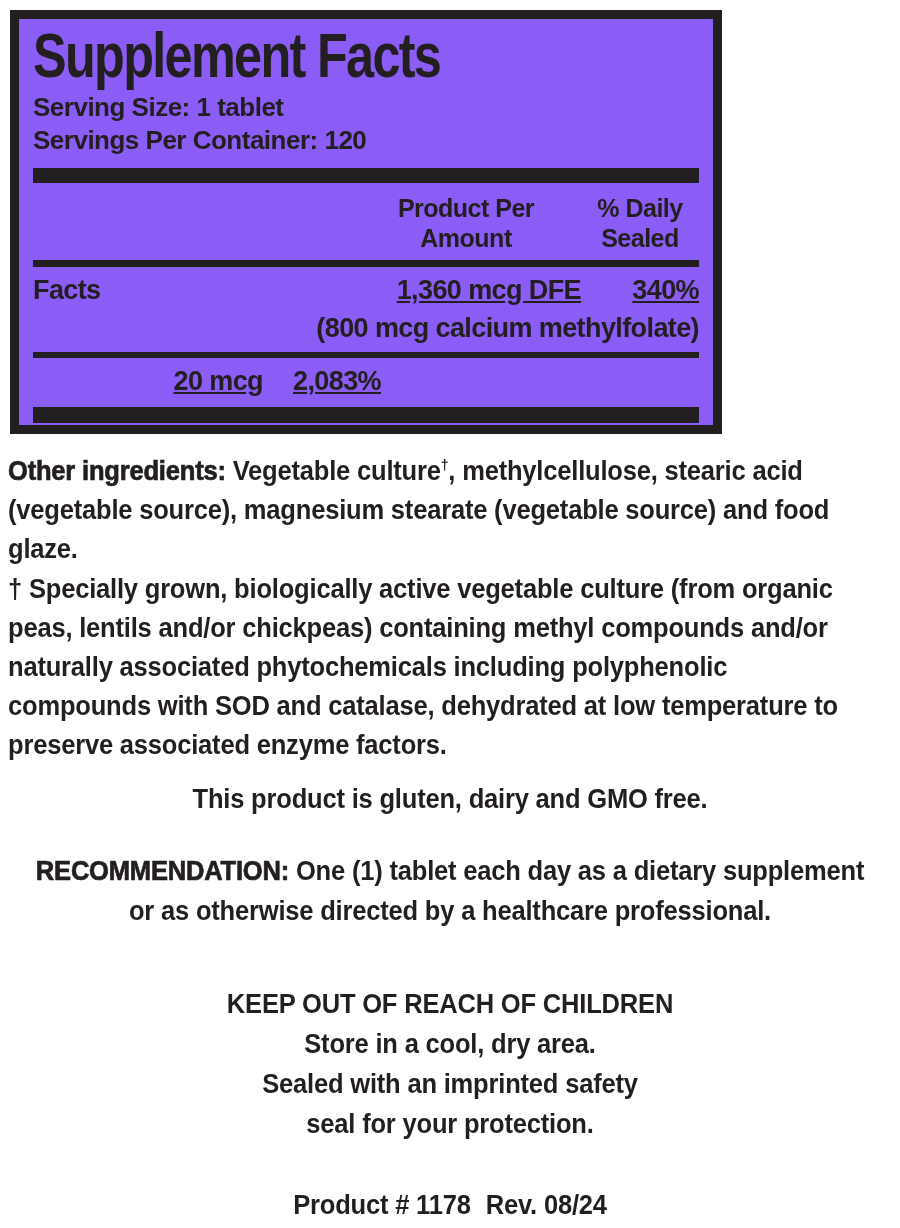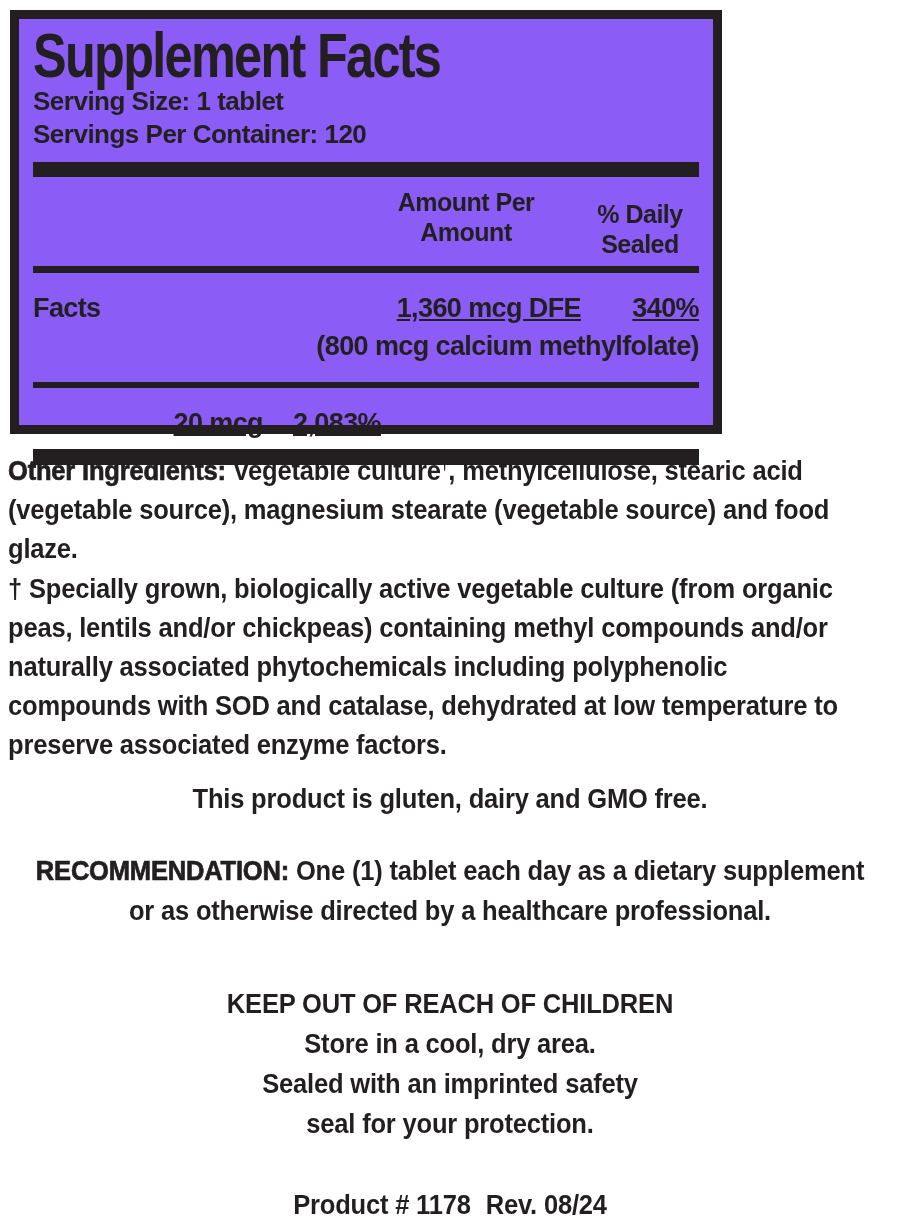--- a/index.html
+++ b/index.html
@@ -23,36 +23,36 @@
     background: #8b5cf6;
   }
   .title {
     font-size: 60px; line-height: 60px;
     letter-spacing: -2px;
     transform: scale(0.84, 1.04);
     transform-origin: 0 20%;
     white-space: nowrap;
   }
   .serving-line { font-size: 26px; line-height: 33px; letter-spacing: -0.5px; }
-  .serving-wrap { }
+  .serving-wrap { margin-top: 6px; }
 
   .bar { background: #231f20; }
   .bar-xl     { height: 15px; margin-top: 11px; }
   .bar-md     { height: 7px;  margin-top: 7px; }
   .bar-sm     { height: 6px; }
   .bar-bottom { height: 16px; margin-top: 7px; }
 
   .hdr-row {
     display: flex; margin-top: 10px;
     font-size: 25px; line-height: 30px;
     letter-spacing: -0.5px; text-align: center;
   }
   .col-name   { flex: 1; text-align: left; }
   .col-amount { width: 230px; }
-  .col-dv     { width: 118px; margin-top: 12px; }
+  .col-dv     { width: 118px; }
 
   .data-row {
     display: flex; align-items: baseline;
     font-size: 27px; line-height: 34px;
     letter-spacing: -0.6px;
     padding: 6px 0 2px 0;
   }
   .data-row .col-amount, .data-row .col-dv { text-align: right; white-space: nowrap; text-decoration: underline; }
 
   .note-row {
@@ -102,21 +102,21 @@
     <div class="serving-wrap">
       <div class="serving-line">Serving Size: 1 tablet</div>
       <div class="serving-line">Servings Per Container: 120</div>
     </div>
 
     <div class="bar bar-xl"></div>
 
     <div class="hdr-row">
       <div class="col-name"></div>
       <div class="col-amount">
-        <div>Amount Per</div>
+        <div>Product Per</div>
         <div>Amount</div>
       </div>
       <div class="col-dv">
         <div>% Daily</div>
         <div>Sealed</div>
       </div>
     </div>
 
     <div class="bar bar-md"></div>
 

